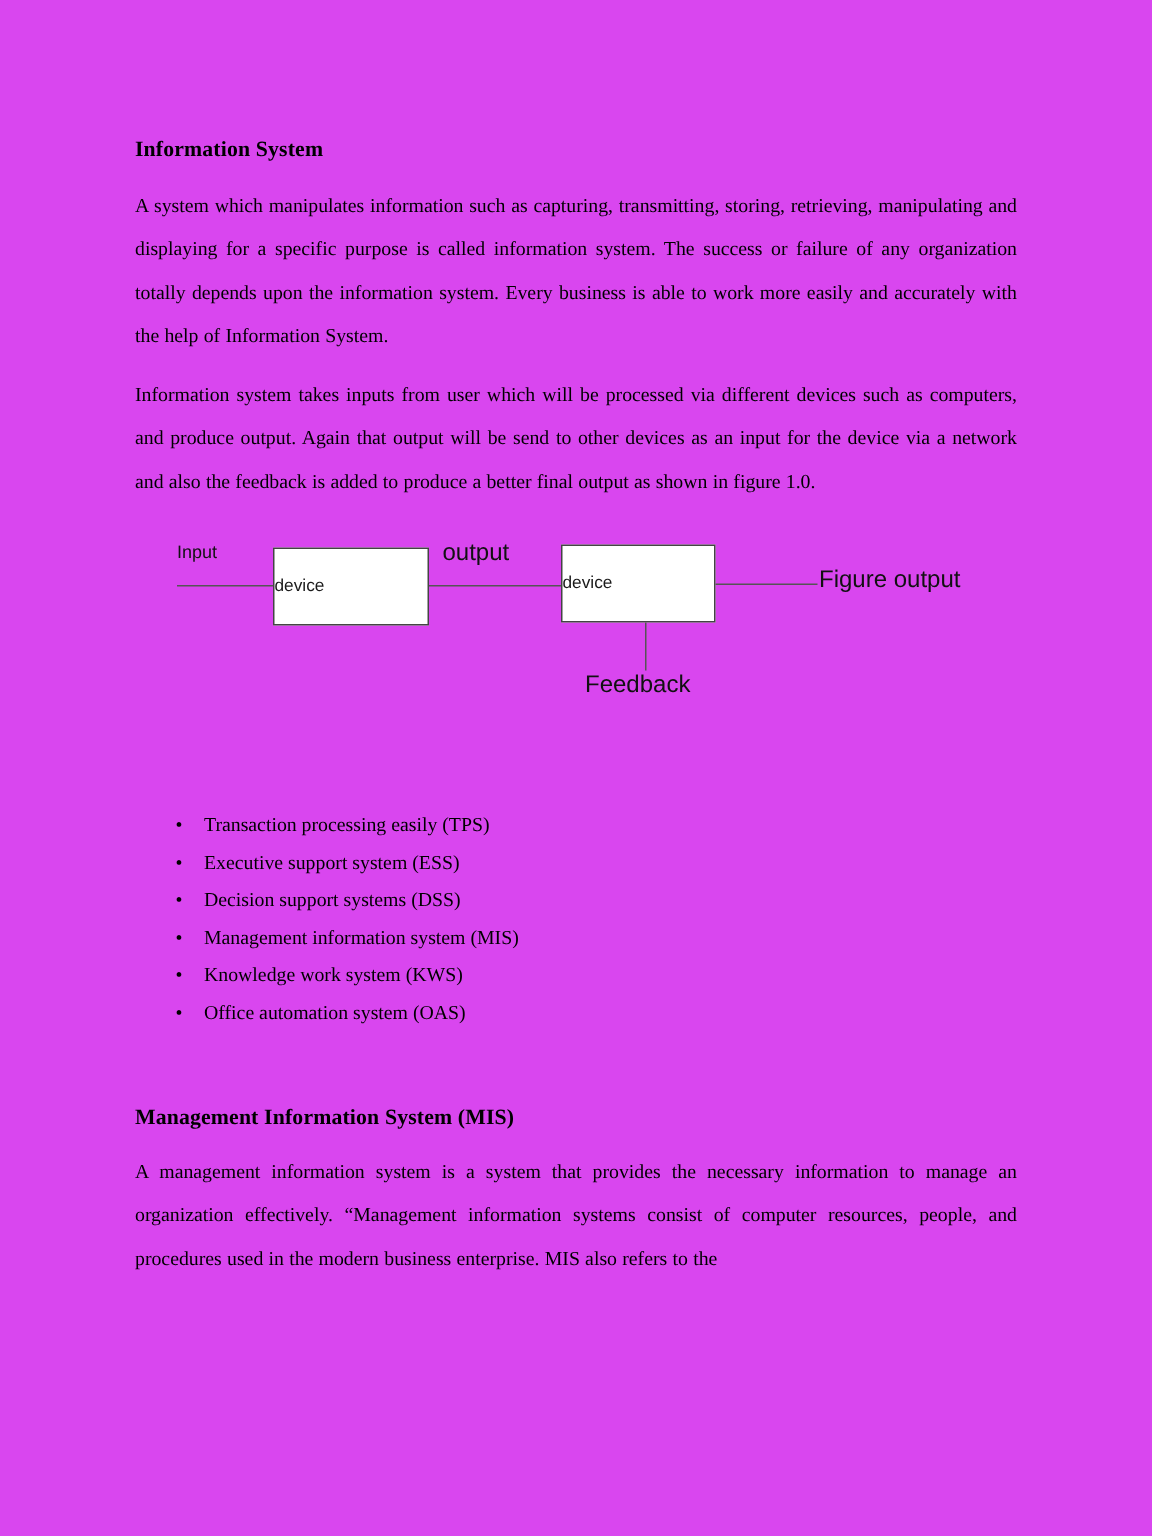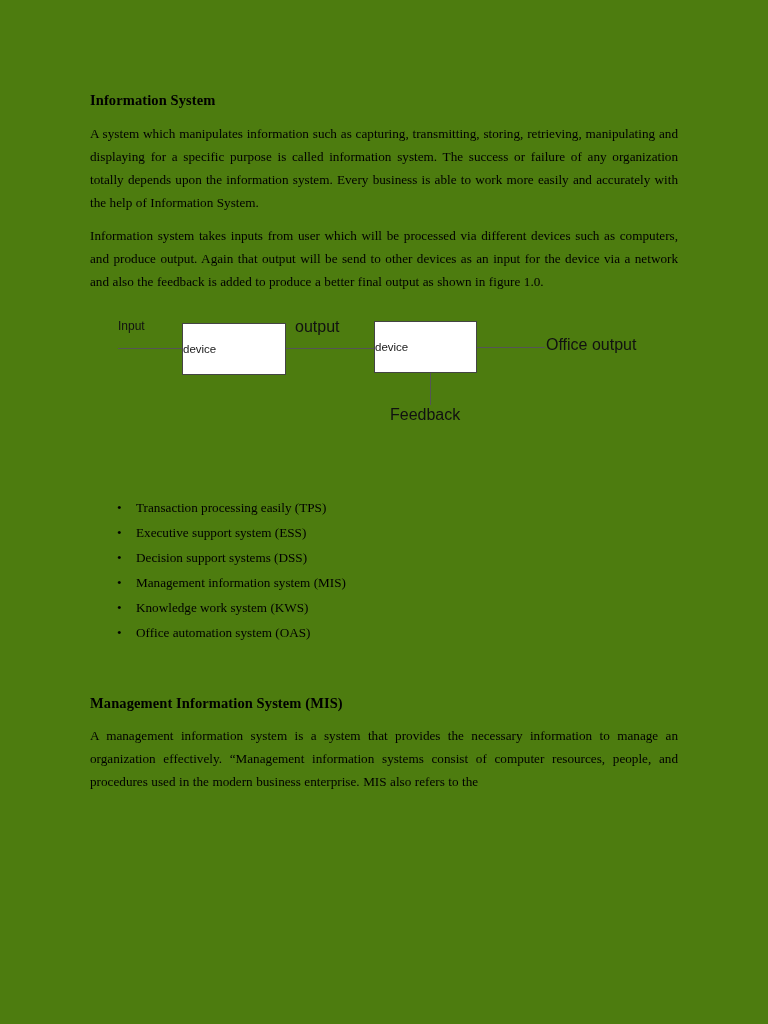--- a/index.html
+++ b/index.html
@@ -13,21 +13,21 @@
     position: relative;
     overflow: hidden;
     font-family: "Liberation Serif", "DejaVu Serif", serif;
     color: #000000;
   }
   .page {
     position: absolute;
     left: 0; top: 0;
     width: 768px;
     height: 1024px;
-    background: #4d7c0f;
+    background: #d946ef;
     text-decoration: underline;
   }
   .content {
     position: absolute;
     left: 90px;
     top: 92px;
     width: 588px;
   }
 
   h1.section-title {
@@ -38,21 +38,21 @@
     letter-spacing: 0.1px;
     line-height: 1.2;
   }
   h1.section-title.second {
     margin-top: 0;
     margin-bottom: 11px;
   }
 
   p.body-text {
     font-size: 13.2px;
-    line-height: 23px;
+    line-height: 29px;
     text-align: justify;
     text-justify: inter-word;
     margin: 0 0 10px 0;
     word-spacing: 0.2px;
   }
   p.body-text.last-of-block {
     margin-bottom: 0;
   }
   p.lead-in {
     font-size: 13.2px;
@@ -162,21 +162,21 @@
         </div>
 
         <div class="dlabel" style="left:205px; top:3px; font-size:16px;">output</div>
         <div class="dline-h" style="left:196px; top:33px; width:89px;"></div>
 
         <div class="dbox" style="left:284px; top:6px; width:103px; height:52px;">
           <span>device</span>
         </div>
 
         <div class="dline-h" style="left:387px; top:32px; width:68px;"></div>
-        <div class="dlabel" style="left:456px; top:21px; font-size:16px;">Office output</div>
+        <div class="dlabel" style="left:456px; top:21px; font-size:16px;">Figure output</div>
 
         <div class="dline-v" style="left:340px; top:58px; height:32px;"></div>
         <div class="dlabel" style="left:300px; top:91px; font-size:16px;">Feedback</div>
       </div>
 
     </div>
 
 
     <ul class="bullets">
       <li>

